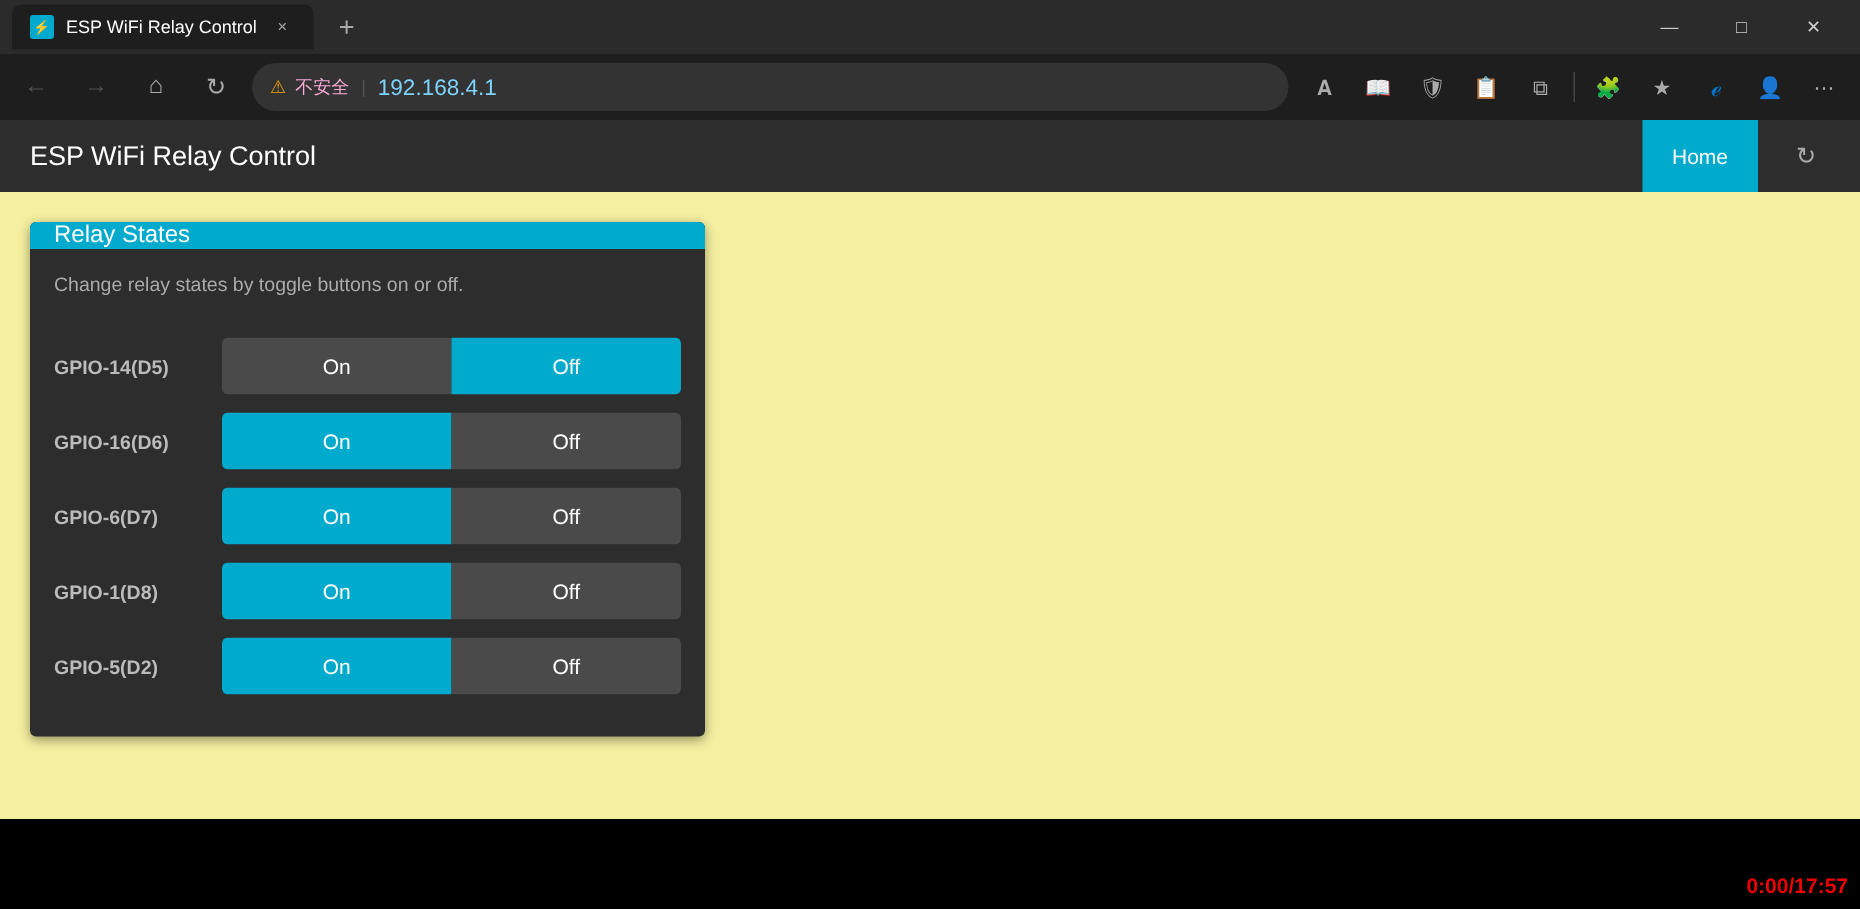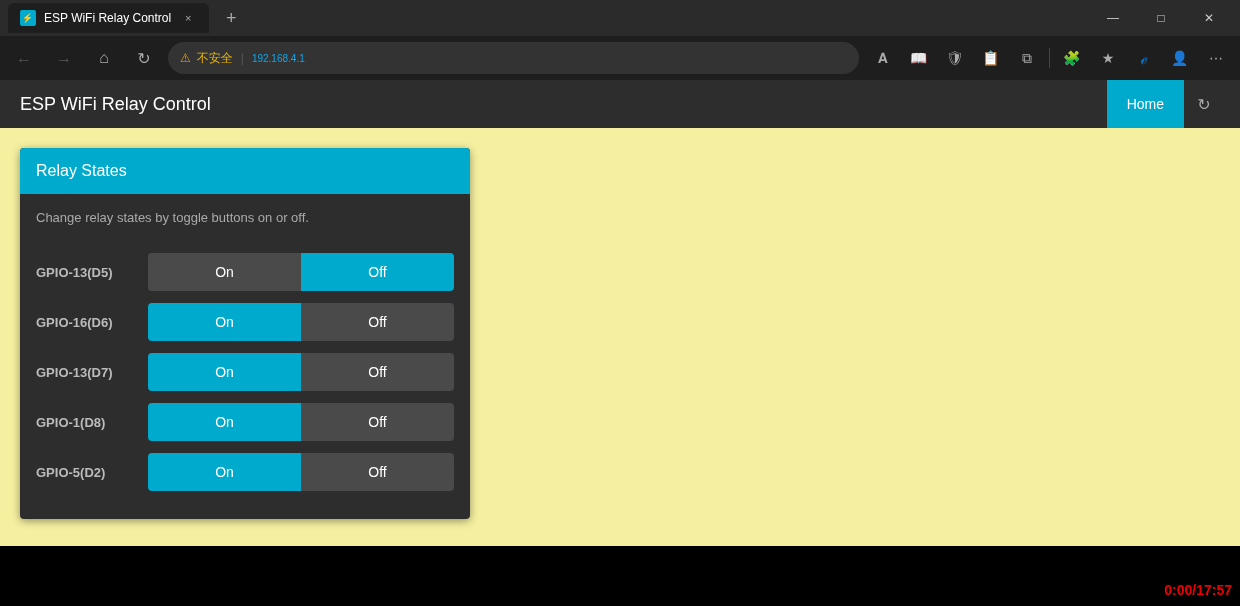--- a/index.html
+++ b/index.html
@@ -107,22 +107,22 @@
       display: flex;
       align-items: center;
       padding: 0 12px;
       gap: 6px;
     }
     .security-icon {
       color: #f0a500;
       font-size: 12px;
     }
     .address-text {
-      color: #0ea5e9;
-      font-size: 10px;
+      color: #7dd3fc;
+      font-size: 15px;
     }
     .toolbar-icons {
       display: flex;
       align-items: center;
       gap: 4px;
     }
     .toolbar-icon {
       width: 32px;
       height: 32px;
       display: flex;
@@ -150,21 +150,21 @@
     }
     .app-title {
       color: #fff;
       font-size: 18px;
       font-weight: 500;
       flex: 1;
     }
     .nav-links {
       display: flex;
       align-items: center;
-      gap: 4px;
+      gap: 16px;
       justify-content: center;
     }
     .nav-link {
       padding: 0 20px;
       height: 48px;
       display: flex;
       align-items: center;
       color: #ccc;
       font-size: 14px;
       cursor: pointer;
@@ -198,21 +198,21 @@
     
     .relay-card {
       background: #2d2d2d;
       border-radius: 4px;
       overflow: hidden;
       width: 450px;
       box-shadow: 0 2px 8px rgba(0,0,0,0.4);
     }
     .relay-card-header {
       background: #00aacc;
-      padding: 14px 16px;
+      padding: 0 16px;
     }
     .relay-card-title {
       color: #fff;
       font-size: 16px;
       font-weight: 500;
     }
     .relay-card-body {
       padding: 16px;
     }
     .relay-instruction {
@@ -292,21 +292,21 @@
   </div>
 </div>
 
 <div class="address-bar">
   <div class="nav-btn disabled">←</div>
   <div class="nav-btn disabled">→</div>
   <div class="nav-btn">⌂</div>
   <div class="nav-btn">↻</div>
   <div class="address-input-wrap">
     <span class="security-icon">⚠</span>
-    <span class="address-text" style="font-size:12px;color:#eab308;">不安全</span>
+    <span class="address-text" style="font-size:12px;color:#f9a8d4;">不安全</span>
     <span style="color:#555;font-size:12px;margin:0 2px;">|</span>
     <span class="address-text">192.168.4.1</span>
   </div>
   <div class="toolbar-icons">
     <div class="toolbar-icon">𝐀</div>
     <div class="toolbar-icon">📖</div>
     <div class="toolbar-icon">🛡</div>
     <div class="toolbar-icon">📋</div>
     <div class="toolbar-icon">⧉</div>
     <div class="toolbar-divider"></div>
@@ -328,37 +328,37 @@
 
 <div class="main-content">
   <div class="relay-card">
     <div class="relay-card-header">
       <span class="relay-card-title">Relay States</span>
     </div>
     <div class="relay-card-body">
       <p class="relay-instruction">Change relay states by toggle buttons on or off.</p>
 
       <div class="relay-row">
-        <span class="relay-label">GPIO-13(D5)</span>
+        <span class="relay-label">GPIO-14(D5)</span>
         <div class="toggle-group">
           <button class="toggle-btn on-inactive">On</button>
           <button class="toggle-btn off-active">Off</button>
         </div>
       </div>
 
       <div class="relay-row">
         <span class="relay-label">GPIO-16(D6)</span>
         <div class="toggle-group">
           <button class="toggle-btn on-active">On</button>
           <button class="toggle-btn off-inactive">Off</button>
         </div>
       </div>
 
       <div class="relay-row">
-        <span class="relay-label">GPIO-13(D7)</span>
+        <span class="relay-label">GPIO-6(D7)</span>
         <div class="toggle-group">
           <button class="toggle-btn on-active">On</button>
           <button class="toggle-btn off-inactive">Off</button>
         </div>
       </div>
 
       <div class="relay-row">
         <span class="relay-label">GPIO-1(D8)</span>
         <div class="toggle-group">
           <button class="toggle-btn on-active">On</button>

